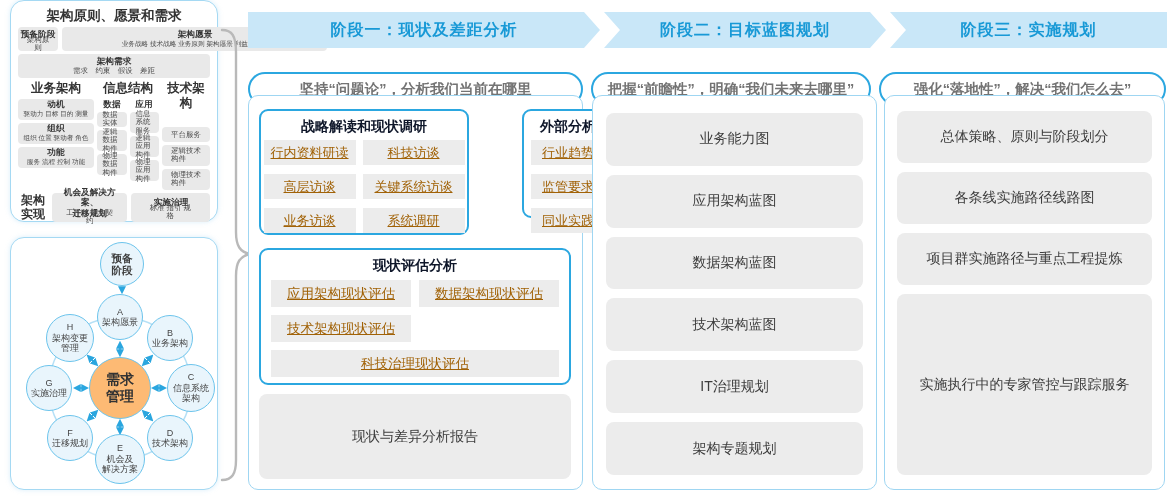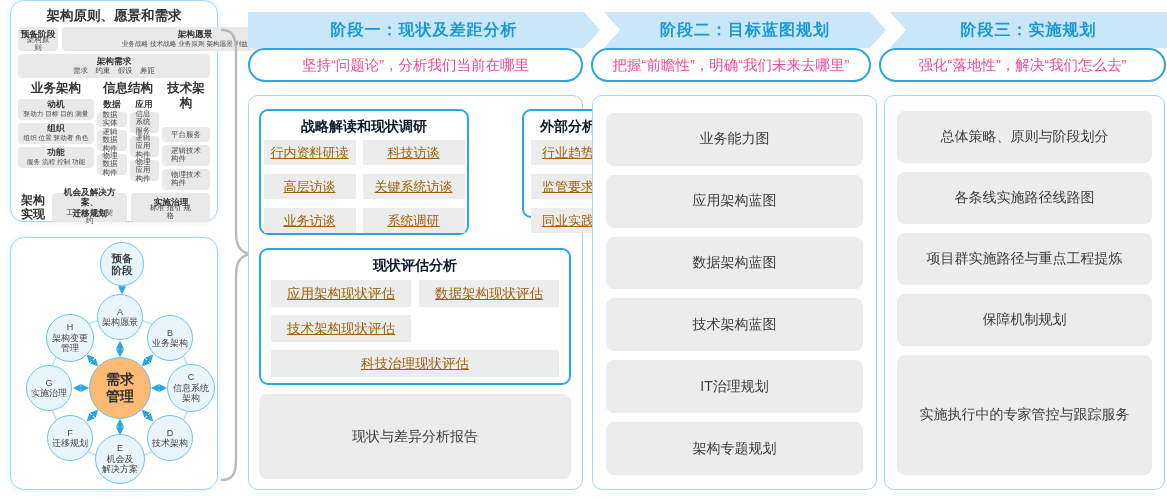--- a/index.html
+++ b/index.html
@@ -67,23 +67,23 @@
   .band{position:absolute;top:12px;height:36px;background:#c9e7f8;
         display:flex;align-items:center;justify-content:center;
         font-weight:bold;font-size:16px;color:#1899d6;letter-spacing:1px;}
   .band1{left:248px;width:352px;
     clip-path:polygon(0 0,calc(100% - 16px) 0,100% 50%,calc(100% - 16px) 100%,0 100%);}
   .band2{left:604px;width:282px;
     clip-path:polygon(0 0,calc(100% - 16px) 0,100% 50%,calc(100% - 16px) 100%,0 100%,16px 50%);}
   .band3{left:890px;width:277px;
     clip-path:polygon(0 0,100% 0,100% 100%,0 100%,16px 50%);}
 
-  .slogan{position:absolute;top:48px;height:34px;background:#fff;border:2px solid #2ba7e0;border-radius:18px;
+  .slogan{position:absolute;top:72px;height:34px;background:#fff;border:2px solid #2ba7e0;border-radius:18px;
           box-sizing:border-box;display:flex;align-items:center;justify-content:center;
-          font-weight:normal;font-size:14.5px;color:#ec4899;}
+          font-weight:bold;font-size:14.5px;color:#737373;}
   .sl1{left:248px;width:335px;}
   .sl2{left:591px;width:280px;}
   .sl3{left:879px;width:287px;}
 
   .panel{position:absolute;top:95px;height:395px;background:#fff;border:1px solid #9fd6f2;border-radius:10px;
          box-sizing:border-box;}
   .p1{left:248px;width:335px;}
   .p2{left:592px;width:285px;display:flex;flex-direction:column;gap:9px;padding:17px 13px 14px 13px;}
   .p3{left:884px;width:281px;display:flex;flex-direction:column;gap:9px;padding:15px 12px 14px 12px;}
 
@@ -338,17 +338,16 @@
     <div class="item">数据架构蓝图</div>
     <div class="item">技术架构蓝图</div>
     <div class="item">IT治理规划</div>
     <div class="item">架构专题规划</div>
   </div>
 
   <div class="panel p3">
     <div class="item">总体策略、原则与阶段划分</div>
     <div class="item">各条线实施路径线路图</div>
     <div class="item">项目群实施路径与重点工程提炼</div>
-    <div class="item">保障机制规划</div>
     <div class="item tall">实施执行中的专家管控与跟踪服务</div>
   </div>
 
 </div>
 
 </body></html>

